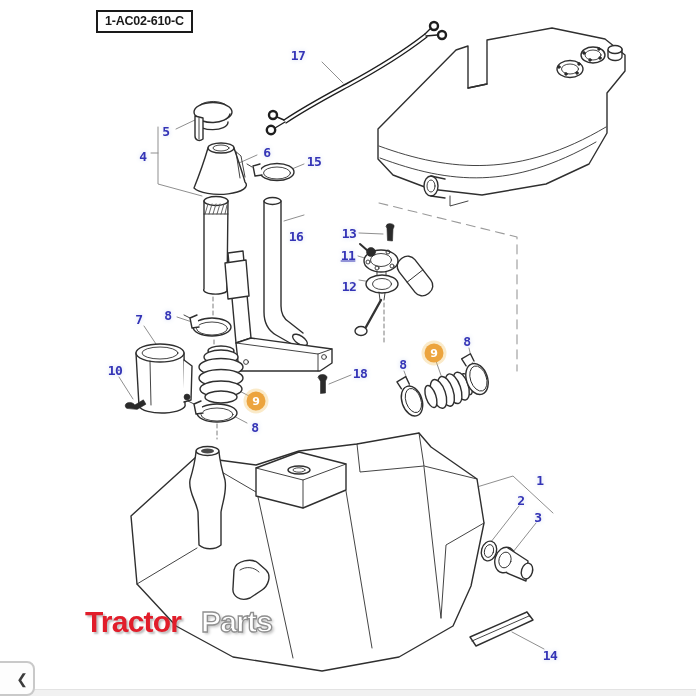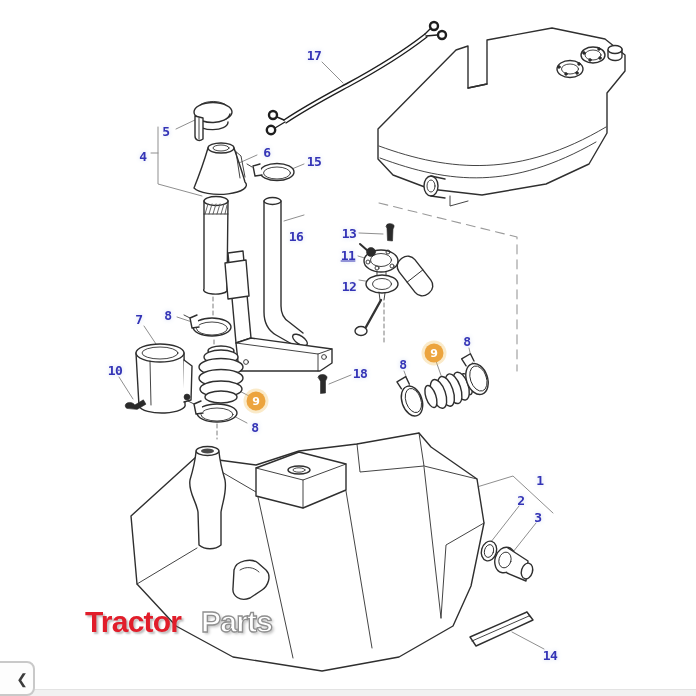--- a/index.html
+++ b/index.html
@@ -45,20 +45,21 @@
                 color:#3c3c3c; font:bold 14px "DejaVu Sans", sans-serif; cursor:pointer; }
 
   .bottom-band { position:absolute; left:0; bottom:0; width:696px; height:6px;
                  background:#f1f1f1; border-top:1px solid #e3e3e3; }
 </style>
 </head>
 <body>
 
 <div class="stage">
 
+  <div class="code-box">1-AC02-610-C</div>
 
   <svg class="diagram" width="696" height="696" viewBox="0 0 696 696">
 
     <g>
       <path class="dash" d="M379,203 L517,237 L517,371"></path>
       <path class="dash2" d="M384,303 L384,345"></path>
       <path class="dash2" d="M213,297 L213,316 M214,340 L214,346 M217,399 L217,404 M217,424 L217,439"></path>
     </g>
 
     <g class="leader">
@@ -282,21 +283,21 @@
       <ellipse cx="505" cy="560" rx="6" ry="8" transform="rotate(16 505 560)" class="thin"></ellipse>
     </g>
 
     <g>
       <path d="M470,637 L527,612 L533,620 L476,646 Z" fill="#fff"></path>
       <path class="thin" d="M472,641 L529,616 M527,612 L530,617"></path>
     </g>
   </svg>
 
   <div>
-      <span class="callout" style="left: 314px; top: 55px; text-align: center;">17</span>
+      <span class="callout" style="left: 298px; top: 55px; text-align: center;">17</span>
       <span class="callout" style="left: 166px; top: 131px;">5</span>
       <span class="callout" style="left: 143px; top: 156px;">4</span>
       <span class="callout" style="left: 267px; top: 152px;">6</span>
       <span class="callout" style="left: 314px; top: 161px;">15</span>
       <span class="callout" style="left: 296px; top: 212px; margin-top: 24px;">16</span>
       <span class="callout" style="left: 349px; top: 233px;">13</span>
       <span class="callout" style="left: 348px; top: 255px; text-decoration: underline;">11</span>
       <span class="callout" style="left: 349px; top: 279px; margin-top: 7px;">12</span>
       <span class="callout" style="left: 168px; top: 315px;">8</span>
       <span class="callout" style="left: 139px; top: 319px;">7</span>

